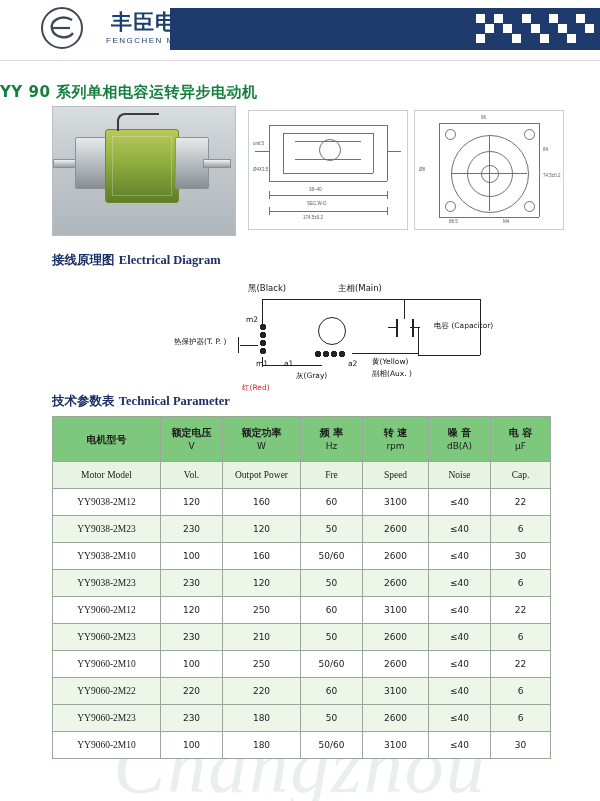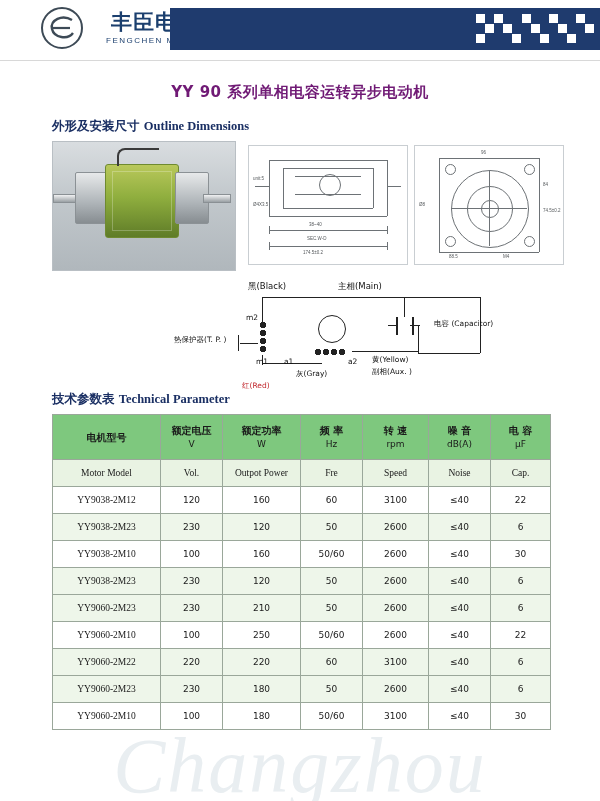--- a/index.html
+++ b/index.html
@@ -96,26 +96,26 @@
     height: 42px;
   }
   .chk {
     position: absolute;
     width: 9px;
     height: 9px;
     background: #ffffff;
   }
   
   .doc-title {
-    text-align: center;
+    text-align: left;
     margin-top: 22px;
     font-family: "DejaVu Sans", sans-serif;
     font-size: 15px;
     font-weight: bold;
-    color: #701a75;
+    color: #15803d;
     letter-spacing: 0.5px;
   }
   .section-title {
     margin: 16px 0 6px 52px;
     font-family: "DejaVu Sans", sans-serif;
     font-size: 12.5px;
     font-weight: bold;
     color: #1a2f63;
   }
   .section-title .en {
@@ -335,24 +335,20 @@
         <span class="chk" style="left:88px; top:16px"></span>
         <span class="chk" style="left:97px; top:26px"></span>
         <span class="chk" style="left:106px; top:6px"></span>
         <span class="chk" style="left:115px; top:16px"></span>
       </div>
     </div>
   </div>
 
   <div class="doc-title">YY 90 系列单相电容运转异步电动机</div>
 
-  <div class="section-title">
-    <span>外形及安装尺寸</span>
-    <span class="en">Outline Dimensions</span>
-  </div>
 
   <div class="outline-row">
 
     <div class="photo">
       <div class="shaft left"></div>
       <div class="end-cap left"></div>
       <div class="motor-body"></div>
       <div class="wire"></div>
       <div class="end-cap right"></div>
       <div class="shaft right"></div>
@@ -401,20 +397,24 @@
       <span class="dl" style="left:74px; top:24px; width:1px; height:76px;"></span>
       <span class="dtxt" style="left:66px; top:4px;">96</span>
       <span class="dtxt" style="left:4px; top:56px;">Ø8</span>
       <span class="dtxt" style="left:128px; top:36px;">84</span>
       <span class="dtxt" style="left:128px; top:62px;">74.5±0.2</span>
       <span class="dtxt" style="left:88px; top:108px;">M4</span>
       <span class="dtxt" style="left:34px; top:108px;">88.5</span>
     </div>
   </div>
 
+  <div class="section-title">
+    <span>接线原理图</span>
+    <span class="en">Electrical Diagram</span>
+  </div>
 
   <div class="ed-wrap">
 
     <span class="edl" style="left:210px; top:24px; width:218px; height:1.4px;"></span>
 
     <span class="edl" style="left:210px; top:24px; width:1.4px; height:26px;"></span>
 
     <div class="coil vert" style="left:206px; top:48px;"></div>
 
     <span class="edl" style="left:210px; top:82px; width:1.4px; height:10px;"></span>
@@ -539,20 +539,29 @@
         </tr>
         <tr class="even">
           <td class="model">YY9038-2M23</td>
           <td>230</td>
           <td>120</td>
           <td>50</td>
           <td>2600</td>
           <td>≤40</td>
           <td>6</td>
         </tr>
+        <tr class="odd">
+          <td class="model">YY9060-2M12</td>
+          <td>120</td>
+          <td>250</td>
+          <td>60</td>
+          <td>3100</td>
+          <td>≤40</td>
+          <td>22</td>
+        </tr>
         <tr class="even">
           <td class="model">YY9060-2M23</td>
           <td>230</td>
           <td>210</td>
           <td>50</td>
           <td>2600</td>
           <td>≤40</td>
           <td>6</td>
         </tr>
         <tr class="odd">

